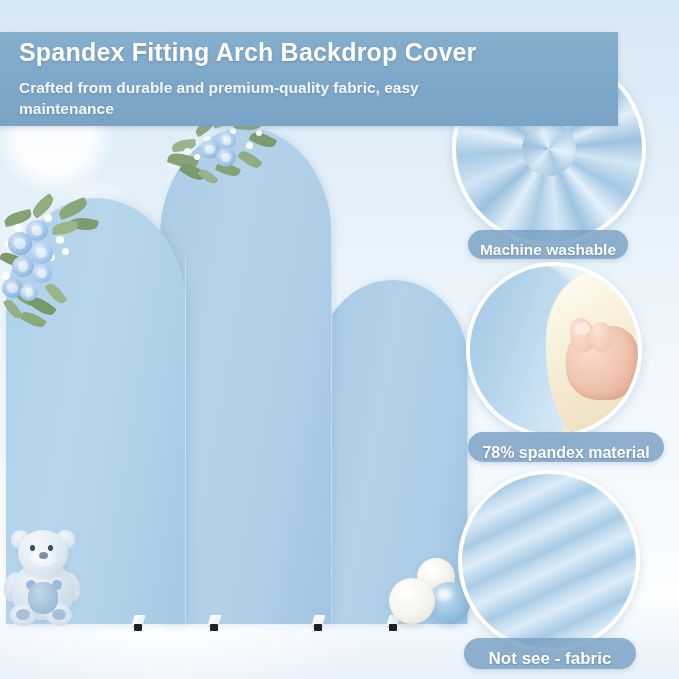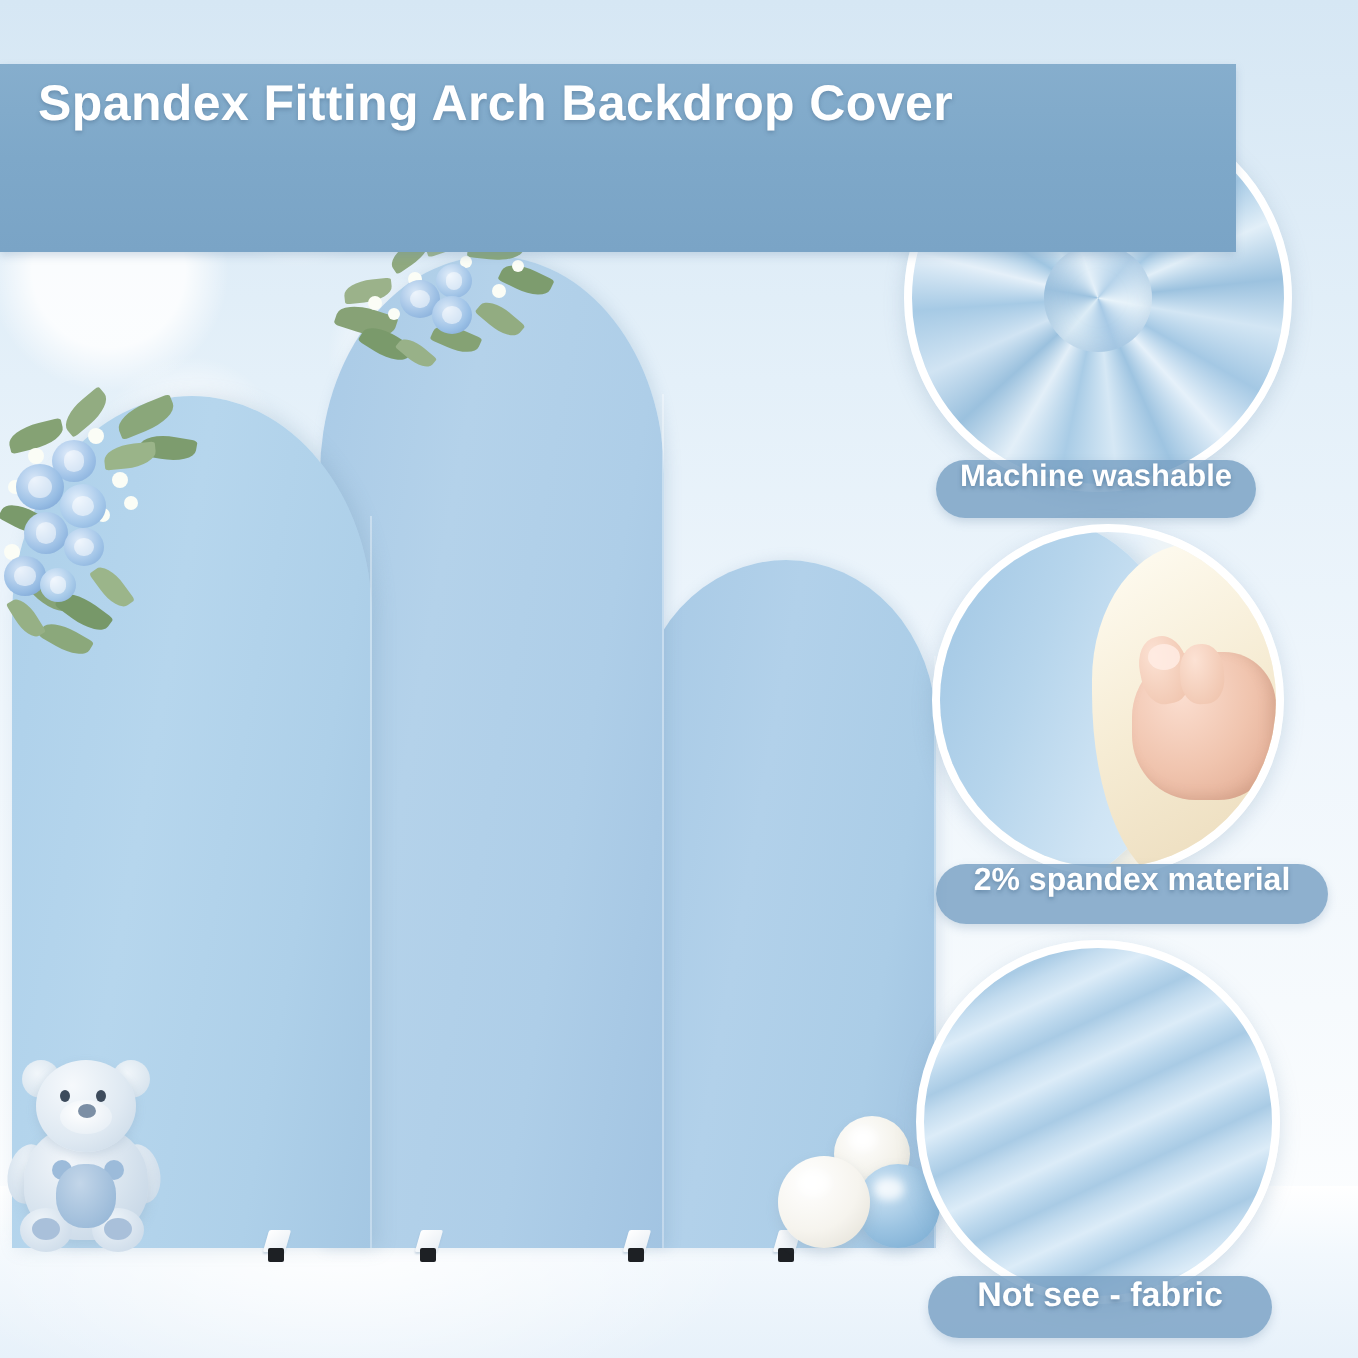--- a/index.html
+++ b/index.html
@@ -171,21 +171,21 @@
   .cc-circle{
     position:absolute;border-radius:50%;overflow:hidden;
     border:4px solid #ffffff;
     box-shadow:0 3px 10px rgba(120,150,180,.28);
   }
   .cc-pill{
     position:absolute;
     background:rgba(120,160,195,.82);
     border-radius:16px;
     color:#ffffff;font-weight:bold;
-    display:flex;align-items:flex-start;justify-content:center;
+    display:flex;align-items:flex-end;justify-content:center;
     text-shadow:0 1px 2px rgba(60,95,130,.5);
     box-shadow:0 2px 5px rgba(120,150,180,.3);
     white-space:nowrap;
   }
 
   
   #cc1 .cc-circle{left:0;top:0;width:186px;height:186px;
     background:conic-gradient(from 0deg at 50% 50%,
       #cfe3f2 0deg,#9dc3e0 16deg,#d8e9f5 32deg,#a7cbe6 50deg,
       #e2eff8 66deg,#9cc2df 84deg,#d3e6f4 100deg,#a4c8e4 120deg,
@@ -366,20 +366,21 @@
     <div class="td teye r"></div>
     <div class="td tnose"></div>
   </div>
 
   <div class="balloon" id="balloon-white-back"></div>
   <div class="balloon" id="balloon-blue"></div>
   <div class="balloon" id="balloon-white-front"></div>
 
   <div class="banner">
     <div class="banner-title">Spandex Fitting  Arch Backdrop Cover</div>
+    <div class="banner-sub">Crafted from durable and premium-quality fabric, easy maintenance</div>
   </div>
 
   <div class="callout" id="cc1" style="left:452px;top:52px;width:192px;height:212px;">
     <div class="cc-circle">
       <div class="swirl-core"></div>
     </div>
     <div class="cc-pill">
       <span class="cc-label">Machine washable</span>
     </div>
   </div>
@@ -387,21 +388,21 @@
   <div class="callout" id="cc2" style="left:466px;top:262px;width:200px;height:206px;">
     <div class="cc-circle">
       <div class="sf-blue"></div>
       <div class="sf-peel"></div>
       <div class="hand"></div>
       <div class="finger f1"></div>
       <div class="finger f2"></div>
       <div class="nail"></div>
     </div>
     <div class="cc-pill">
-      <span class="cc-label">2% spandex material</span>
+      <span class="cc-label">78% spandex material</span>
     </div>
   </div>
 
   <div class="callout" id="cc3" style="left:458px;top:470px;width:190px;height:204px;">
     <div class="cc-circle"></div>
     <div class="cc-pill">
       <span class="cc-label">Not see - fabric</span>
     </div>
   </div>
 

